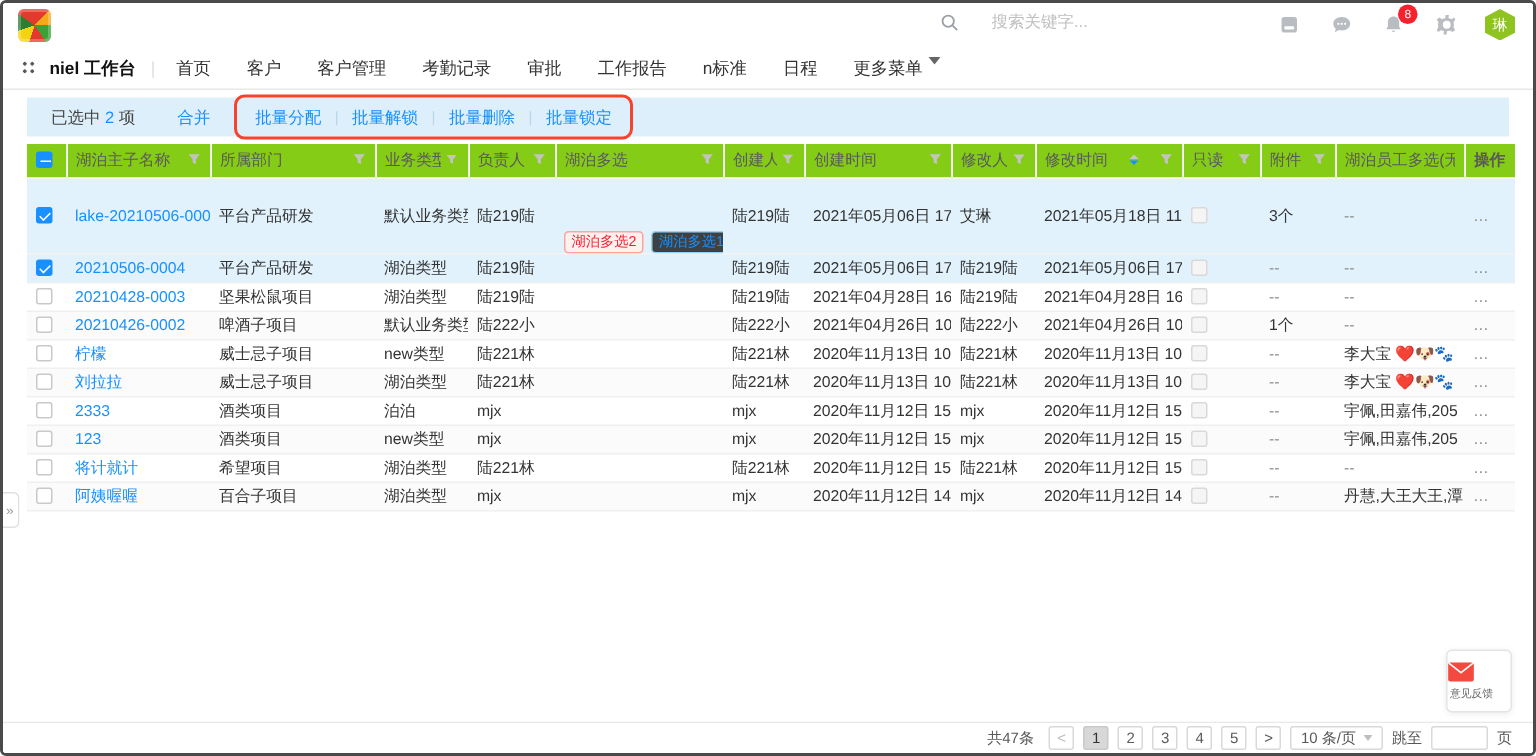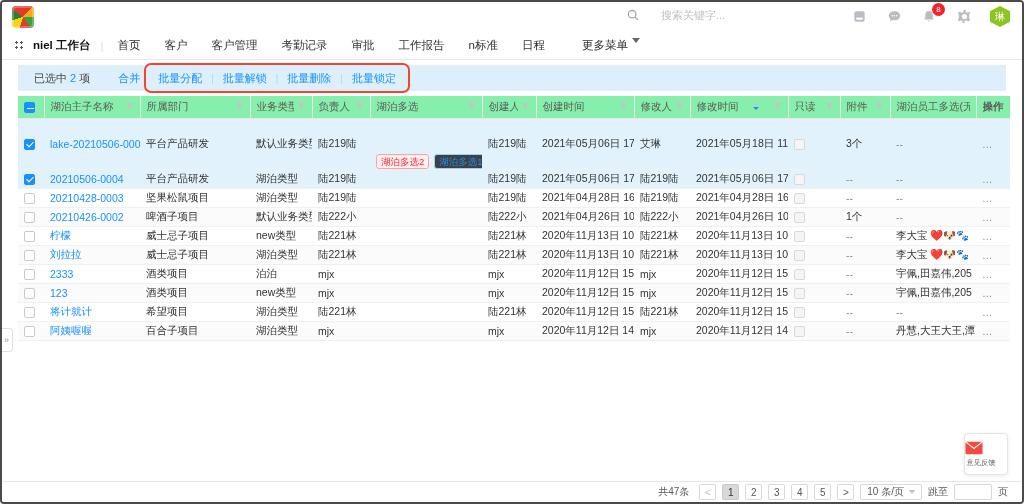--- a/index.html
+++ b/index.html
@@ -29,38 +29,38 @@
   
   .navrow { height: 28px; flex: 0 0 28px; display:flex; align-items:center; padding-left:12px;
     border-bottom: 1px solid #e8e8e8; font-size: 11.5px; color:#333; }
   .grid-icon { width:11px; height:11px; margin-right:8px;
     background-image: radial-gradient(#555 1.1px, transparent 1.2px);
     background-size: 5px 5px; background-position: 0 0; }
   .workspace { font-weight:bold; color:#111; margin-right:10px; white-space:nowrap; }
   .nav-divider { color:#ddd; margin-right:14px; }
   .nav-items { display:flex; align-items:center; column-gap:24px; }
   .nav-item { cursor:pointer; white-space:nowrap; }
-  .nav-more { display:flex; gap:4px; margin-left:37px; cursor:pointer; }
+  .nav-more { display:flex; gap:4px; margin-left:24px; cursor:pointer; }
   .caret-down { width:0; height:0; border-left:4px solid transparent; border-right:4px solid transparent; border-top:5px solid #666; }
 
   
   .main { position:relative; flex:1 1 auto; background:#fff; }
   .action-bar { position:absolute; left:16px; right:16px; top:5px; height:26px;
     background:#ddeffa; display:flex; align-items:center; font-size:11px; color:#444; padding-left:16px; }
   .sel-count { color:#1890ff; margin:0 3px; }
   .merge-link { color:#1890ff; margin-left:28px; cursor:pointer; }
-  .batch-wrap { position:relative; margin-left:4px; display:flex; align-items:center;
+  .batch-wrap { position:relative; margin-left:16px; display:flex; align-items:center;
     border:2px solid #f5432d; border-radius:7px; padding:4px 12px; height:30px; }
   .batch-link { color:#1890ff; cursor:pointer; white-space:nowrap; }
   .batch-sep { color:#b9d6e8; margin:0 9px; font-size:10px; }
 
   
   .table-wrap { position:absolute; left:16px; right:16px; top:36px; }
   table { width:100%; border-collapse:collapse; table-layout:fixed; font-size:10.5px; color:#333; }
-  thead th { background:#86efac; color:#5a5a5a; font-weight:normal; text-align:left;
+  thead th { background:#84cc16; color:#5a5a5a; font-weight:normal; text-align:left;
     height:22px; padding:0 6px; border-bottom:1px solid #e8e8e8; border-right:1px solid #ececec;
     white-space:nowrap; overflow:hidden; }
   thead th:last-child { border-right:none;font-weight:bold; }
   .th-inner { display:flex; align-items:center; justify-content:space-between; gap:3px; }
   .th-label { overflow:hidden; white-space:nowrap; }
   tbody td { height:19px; padding:0 6px; border-bottom:1px solid #f0f0f0;
     white-space:nowrap; overflow:hidden; background:#fff; }
   tbody tr:nth-child(even) td { background:#fbfbfb; }
   tbody tr.selected td { background:#e1f2fc; }
   a.rec-link { color:#1890ff; text-decoration:none; cursor:pointer; }

